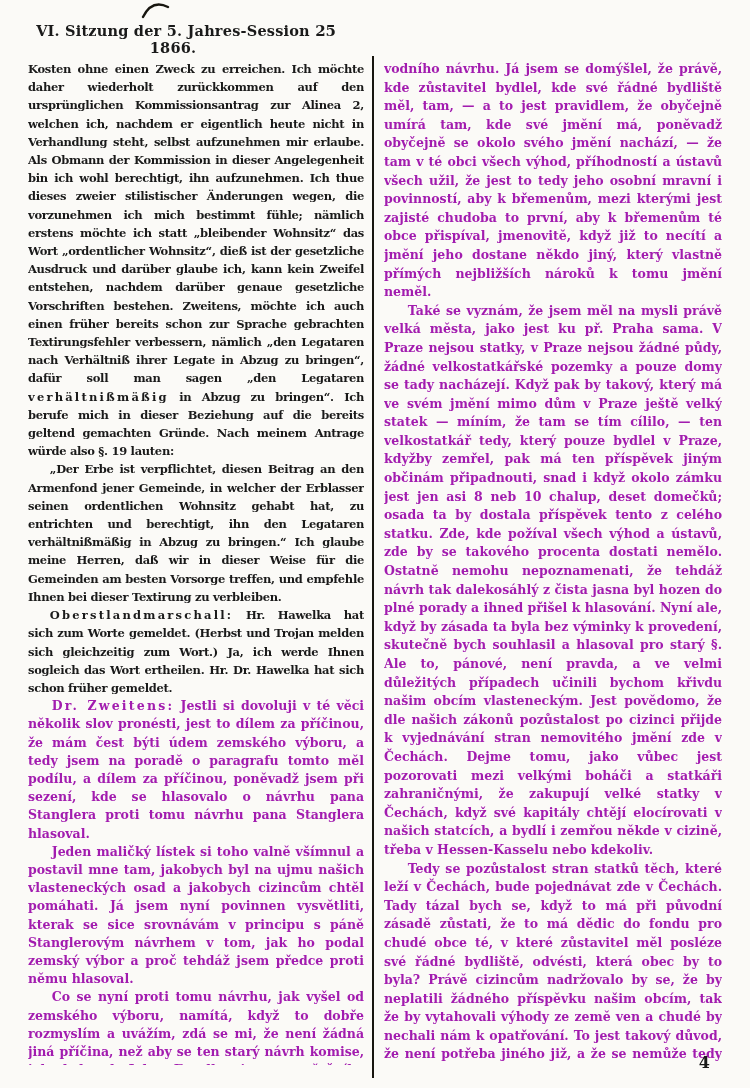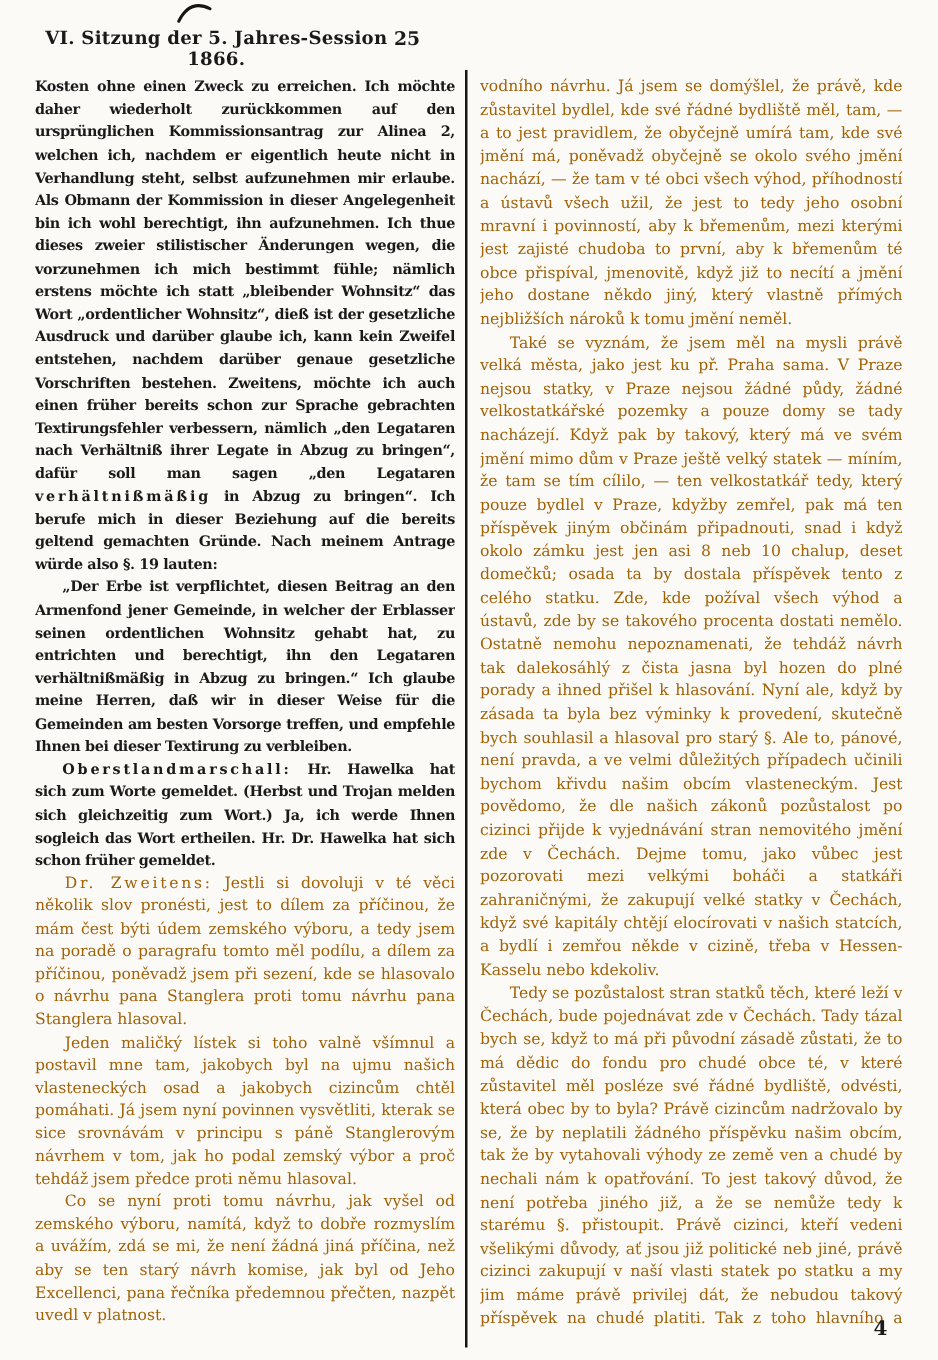--- a/index.html
+++ b/index.html
@@ -34,21 +34,21 @@
   .col-left  { left: 28px;  width: 336px; }
   .col-right { left: 384px; width: 338px; }
 
   .col p { margin: 0; padding: 0; }
   .col p.indent { text-indent: 1.9em; }
 
   
   .col-left { line-height: 18.2px; }
   p.fraktur { font-weight: bold; font-size: 11.5px; letter-spacing: -0.3px; }
   
-  p.antiqua { font-weight: normal; font-size: 12.5px; letter-spacing: 0; color: #a16207; }
+  p.antiqua { font-weight: bold; font-size: 12.5px; letter-spacing: 0; color: #a21caf; }
   .col-right { line-height: 18.6px; }
   .col-right p.antiqua { font-size: 12.5px; }
 
   .spaced { letter-spacing: 2.2px; }
 
   
   .sheet-number { position: absolute; right: 40px; bottom: 16px;
                   font-weight: bold; font-size: 16px; }
 </style>
 </head>

